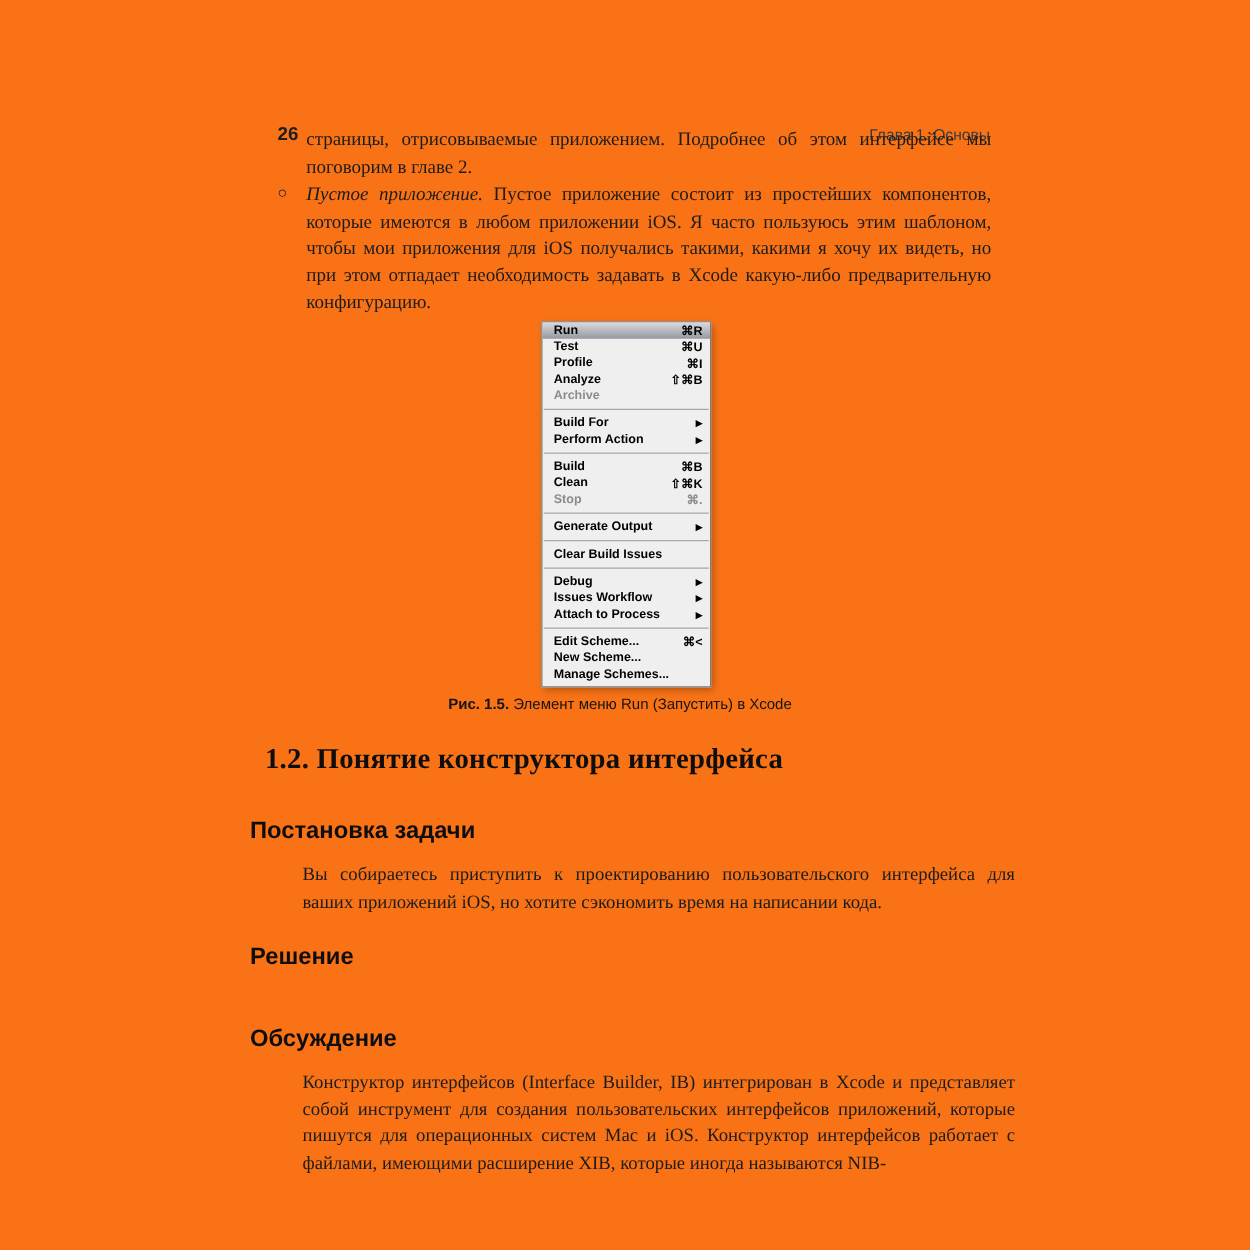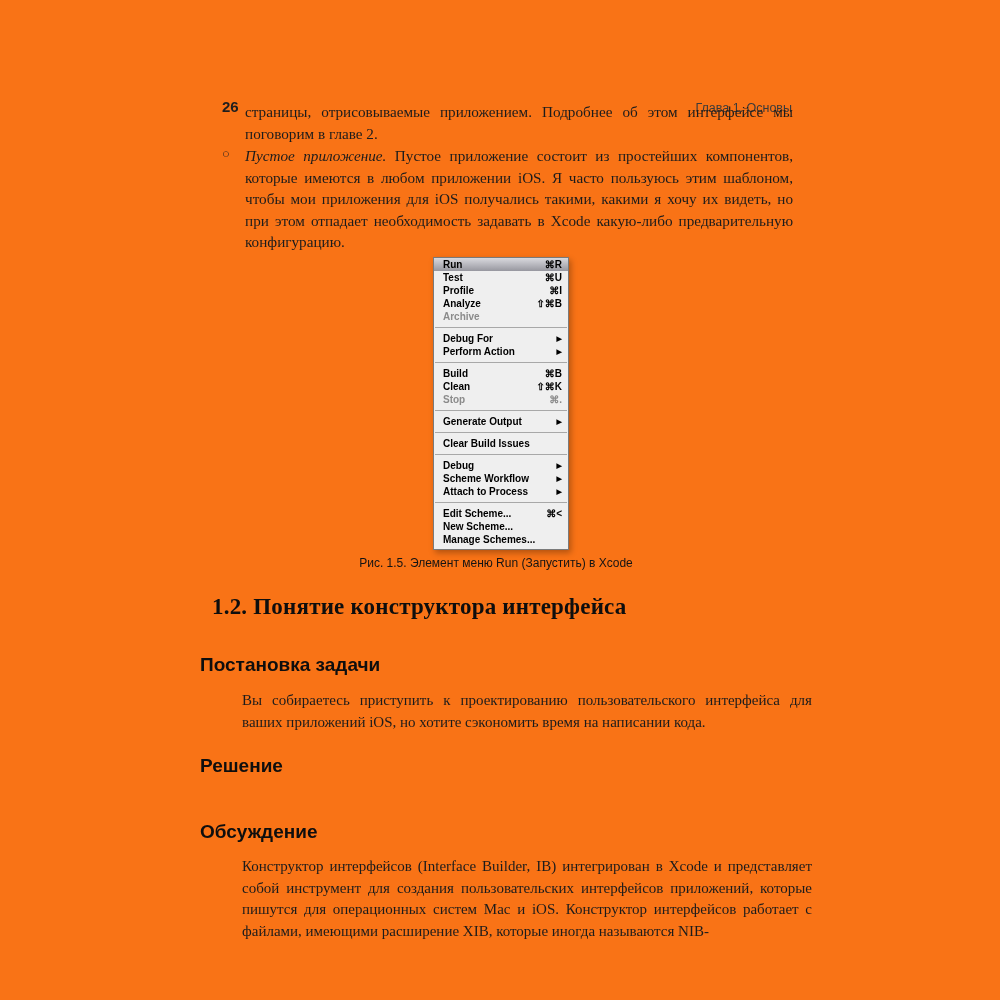--- a/index.html
+++ b/index.html
@@ -28,21 +28,21 @@
   .mi{display:flex;align-items:center;height:13px;padding:0 6px 0 9px;gap:20px;}
   .mi .lbl{flex:1;white-space:nowrap;}
   .mi .sc{margin-left:6px;white-space:nowrap;}
   .mi .arr{font-size:7px;margin-left:6px;}
   .mi.hl{background:linear-gradient(to bottom,#d9d9de,#97979f);}
   .mi.dis{color:#8b8b8b;}
   .msep{height:1px;background:#a8a8a8;margin:4px 1px;}
 
   .caption{position:absolute;top:556px;left:200px;width:592px;text-align:center;
            font-family:"Liberation Sans",sans-serif;font-size:12px;color:#141414;}
-  .caption .capb{font-weight:normal;margin-top:44px;}
+  .caption .capb{font-weight:bold;margin-top:44px;}
 
   
   .h1{position:absolute;top:594px;left:200px;font-family:Liberation Serif, serif;
       font-weight:bold;font-size:23px;color:#0e0e0e;letter-spacing:0.2px;margin-left:12px;}
   .h2{position:absolute;left:200px;font-family:"Liberation Sans",sans-serif;
       font-weight:bold;font-size:19px;color:#0e0e0e;}
   .h2.s1{top:654px;} .h2.s2{top:755px;} .h2.s3{top:821px;}
 
   .para{position:absolute;left:222px;width:570px;font-size:15px;line-height:21.5px;text-align:justify;margin-left:20px;}
   .para.p1{top:690px;} .para.p2{top:789px;} .para.p3{top:856px;}
@@ -79,21 +79,21 @@
       </div>
       <div class="mi">
         <span class="lbl">Analyze</span>
         <span class="sc">⇧⌘B</span>
       </div>
       <div class="mi dis">
         <span class="lbl">Archive</span>
       </div>
       <div class="msep"></div>
       <div class="mi">
-        <span class="lbl">Debug For</span>
+        <span class="lbl">Build For</span>
         <span class="arr">▶</span>
       </div>
       <div class="mi">
         <span class="lbl">Perform Action</span>
         <span class="arr">▶</span>
       </div>
       <div class="msep"></div>
       <div class="mi">
         <span class="lbl">Build</span>
         <span class="sc">⌘B</span>
@@ -114,21 +114,21 @@
       <div class="msep"></div>
       <div class="mi">
         <span class="lbl">Clear Build Issues</span>
       </div>
       <div class="msep"></div>
       <div class="mi">
         <span class="lbl">Debug</span>
         <span class="arr">▶</span>
       </div>
       <div class="mi">
-        <span class="lbl">Scheme Workflow</span>
+        <span class="lbl">Issues Workflow</span>
         <span class="arr">▶</span>
       </div>
       <div class="mi">
         <span class="lbl">Attach to Process</span>
         <span class="arr">▶</span>
       </div>
       <div class="msep"></div>
       <div class="mi">
         <span class="lbl">Edit Scheme...</span>
         <span class="sc">⌘&lt;</span>

